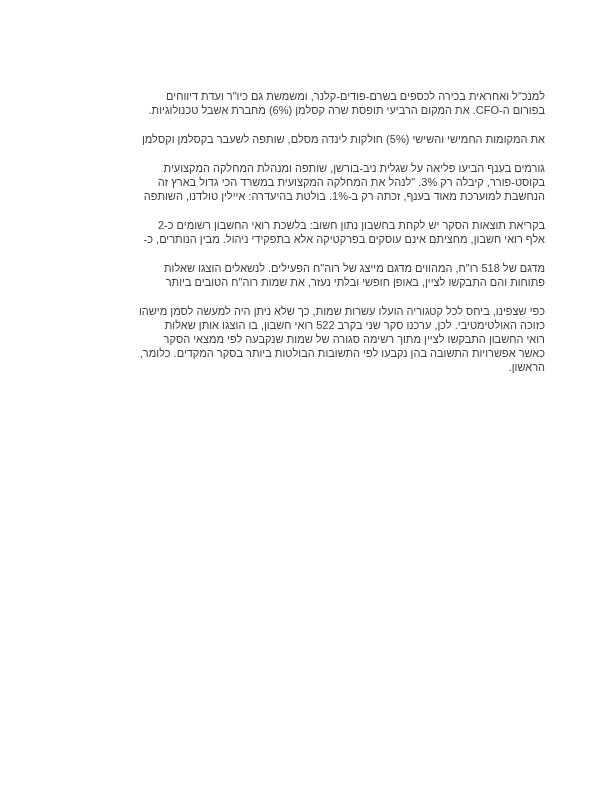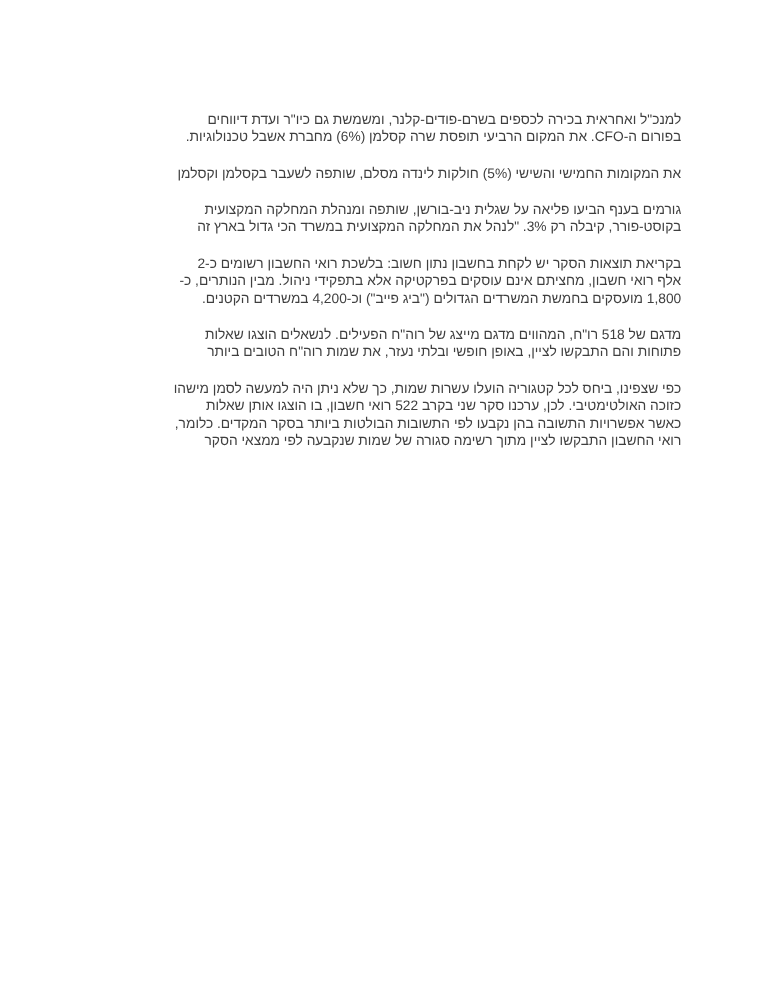--- a/index.html
+++ b/index.html
@@ -46,30 +46,31 @@
       <div class="para">
         <div class="line">למנכ"ל ואחראית בכירה לכספים בשרם-פודים-קלנר, ומשמשת גם כיו"ר ועדת דיווחים</div>
         <div class="line">בפורום ה-CFO. את המקום הרביעי תופסת שרה קסלמן (6%) מחברת אשבל טכנולוגיות.</div>
       </div>
       <div class="para">
         <div class="line">את המקומות החמישי והשישי (5%) חולקות לינדה מסלם, שותפה לשעבר בקסלמן וקסלמן</div>
       </div>
       <div class="para">
         <div class="line">גורמים בענף הביעו פליאה על שגלית ניב-בורשן, שותפה ומנהלת המחלקה המקצועית</div>
         <div class="line">בקוסט-פורר, קיבלה רק 3%. "לנהל את המחלקה המקצועית במשרד הכי גדול בארץ זה</div>
+        <div class="line">הנחשבת למוערכת מאוד בענף, זכתה רק ב-1%. בולטת בהיעדרה: איילין טולדנו, השותפה</div>
       </div>
       <div class="para">
         <div class="line">בקריאת תוצאות הסקר יש לקחת בחשבון נתון חשוב: בלשכת רואי החשבון רשומים כ-2</div>
         <div class="line">אלף רואי חשבון, מחציתם אינם עוסקים בפרקטיקה אלא בתפקידי ניהול. מבין הנותרים, כ-</div>
-        <div class="line">1,800 מועסקים בחמשת המשרדים הגדולים ("ביג פייב") וכ-4,200 במשרדים הקטנים.</div>
       </div>
       <div class="para">
         <div class="line">מדגם של 518 רו"ח, המהווים מדגם מייצג של רוה"ח הפעילים. לנשאלים הוצגו שאלות</div>
         <div class="line">פתוחות והם התבקשו לציין, באופן חופשי ובלתי נעזר, את שמות רוה"ח הטובים ביותר</div>
       </div>
       <div class="para">
         <div class="line">כפי שצפינו, ביחס לכל קטגוריה הועלו עשרות שמות, כך שלא ניתן היה למעשה לסמן מישהו</div>
         <div class="line">כזוכה האולטימטיבי. לכן, ערכנו סקר שני בקרב 522 רואי חשבון, בו הוצגו אותן שאלות</div>
+        <div class="line">רואי החשבון התבקשו לציין מתוך רשימה סגורה של שמות שנקבעה לפי ממצאי הסקר</div>
         <div class="line">כאשר אפשרויות התשובה בהן נקבעו לפי התשובות הבולטות ביותר בסקר המקדים. כלומר,</div>
-        <div class="line">רואי החשבון התבקשו לציין מתוך רשימה סגורה של שמות שנקבעה לפי ממצאי הסקר</div>
+        <div class="line">הראשון.</div>
       </div>
     </main>
 </div>
 
 </body></html>

